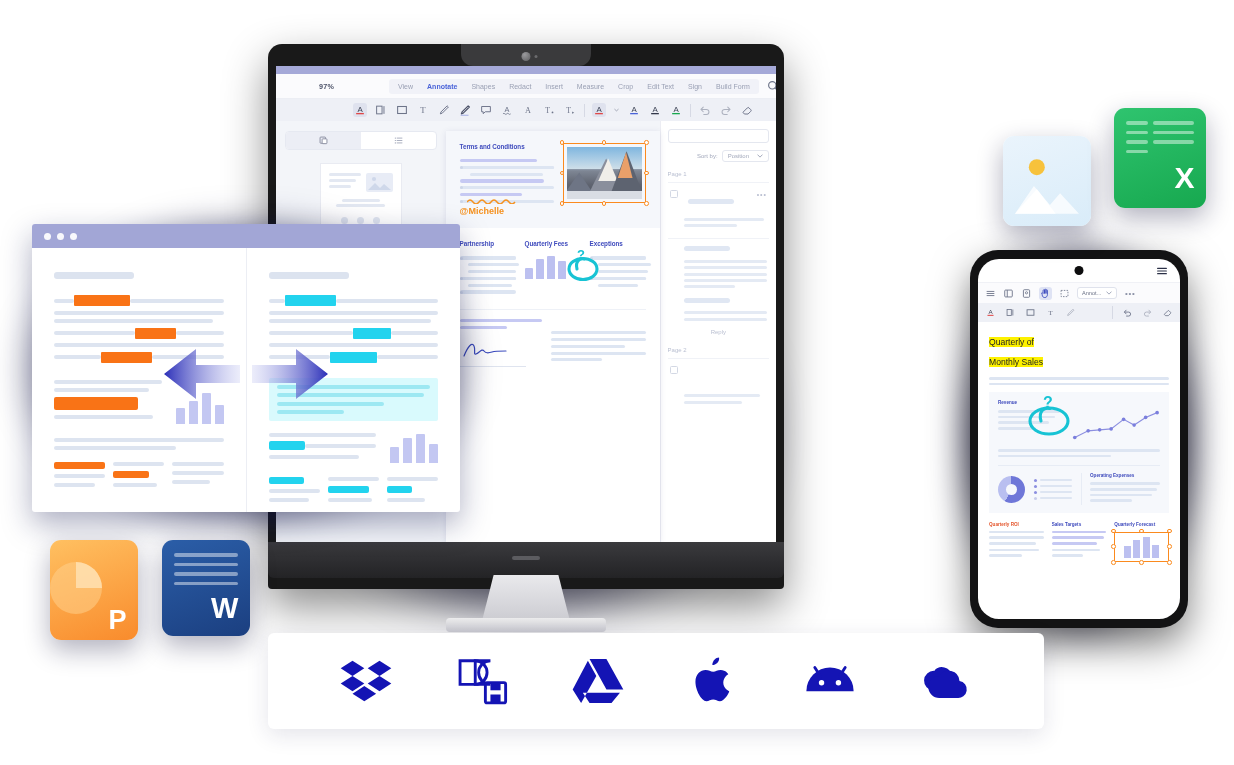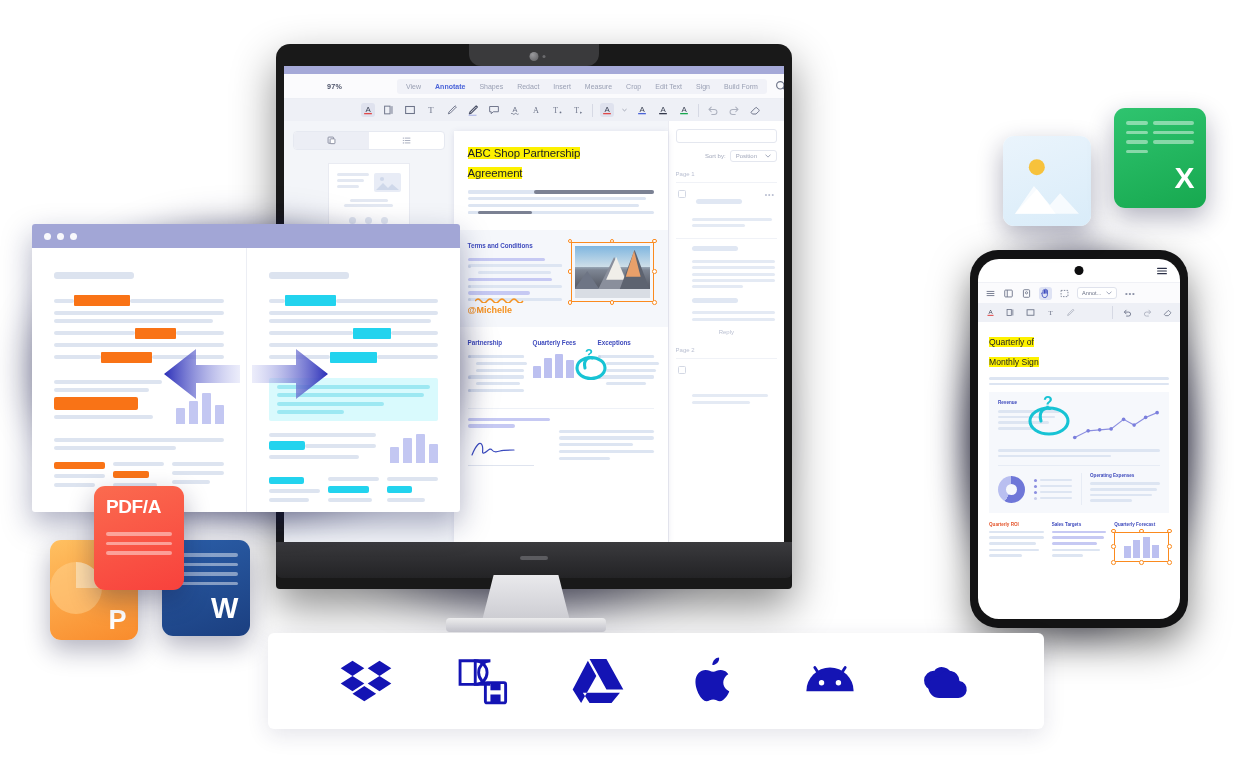--- a/index.html
+++ b/index.html
@@ -14,21 +14,21 @@
   
   .glow {
     position:absolute; border-radius:30px;
     background: radial-gradient(ellipse at center, rgba(25,30,160,.85) 0%, rgba(10,10,60,.75) 45%, rgba(0,0,0,.0) 72%);
     filter: blur(18px);
   }
 
   
   .monitor { position:absolute; left:268px; top:44px; width:516px; height:580px; }
   .mon-body{
-    position:absolute; left:8px; top:0; width:516px; height:545px;
+    position:absolute; left:0; top:0; width:516px; height:545px;
     background:#191919; border-radius:14px 14px 4px 4px;
     box-shadow: 0 18px 44px rgba(0,0,0,.45);
   }
   .mon-notch{
     position:absolute; left:50%; transform:translateX(-50%); top:0;
     width:130px; height:22px; background:#3a3a3c;
     border-radius:0 0 12px 12px;
   }
   .mon-notch .cam{ position:absolute; left:50%; transform:translateX(-50%); top:8px; width:9px;height:9px;border-radius:50%;
      background: radial-gradient(circle at 35% 30%, #9a9a9d, #5d5d60); }
@@ -443,37 +443,20 @@
                   <i></i>
                   <i></i>
                 </div>
             </div>
             <div class="pagenum">3</div>
           </div>
 
           <div class="docpane">
             <div class="docpage">
 
-              <div class="dsec">
-                <div><span class="hl">ABC Shop Partnership</span></div>
-                <div style="margin-top:2px"><span class="hl">Agreement</span></div>
-                <div class="lines">
-                  <div class="ln row">
-                      <i style="flex:0 0 64px" class="ln"></i>
-                      <i class="ln dark" style="flex:1"></i>
-                    </div>
-                  <div class="ln" style="width:96%"></div>
-                  <div class="ln" style="width:92%"></div>
-                  <div class="ln row">
-                      <i class="ln" style="flex:0 0 8px"></i>
-                      <i class="ln dark" style="flex:0 0 54px"></i>
-                      <i class="ln" style="flex:0 0 48px"></i>
-                    </div>
-                </div>
-              </div>
 
               <div class="dsec alt">
                 <div class="cols">
                   <div style="flex:1">
                     <div class="stitle">Terms and Conditions</div>
                     <div class="lines">
                       <div class="ln pp" style="width:82%"></div>
                       <div class="ln row">
                           <span class="dot"></span>
                           <i class="ln" style="flex:1"></i>
@@ -899,21 +882,21 @@
             </div>
           <div class="ic" style="width:11px;height:11px">
             <svg viewBox="0 0 16 16">
                 <path d="M3.4 10.6l5-5a1.3 1.3 0 011.9 0l2 2a1.3 1.3 0 010 1.9l-3.1 3.1H5z" fill="none" stroke="currentColor" stroke-width="1.2" stroke-linejoin="round"></path>
               </svg>
             </div>
         </div>
 
         <div class="ph-doc">
           <div><span class="ph-hl">Quarterly of</span></div>
-          <div style="margin-top:2px"><span class="ph-hl">Monthly Sign</span></div>
+          <div style="margin-top:2px"><span class="ph-hl">Monthly Sales</span></div>
           <div style="margin-top:8px">
             <div class="ph-ln" style="width:100%"></div>
               <div class="ph-ln" style="width:100%"></div>
           </div>
 
           <div class="ph-card">
             <div class="ph-st">Revenue</div>
             <div style="display:flex;gap:9px;margin-top:5px">
               <div style="flex:0 0 62px">
                 <div class="ph-ln" style="width:100%"></div>
@@ -1058,26 +1041,20 @@
       <path d="M26 22v26h26a26 26 0 00-26-26z" fill="#ffe2b5" opacity=".8"></path>
     </svg>
     <div class="bt" style="position:absolute;right:12px;bottom:6px;font-size:27px;line-height:1">P</div>
   </div>
   <div class="badge b-word">
     <div class="bl" style="margin-top:2px"></div>
       <div class="bl"></div>
       <div class="bl"></div>
       <div class="bl"></div>
     <div class="bt" style="font-size:29px;text-align:right;margin-top:9px;line-height:1">W</div>
-  </div>
-  <div class="badge b-pdfa">
-    <div class="bt" style="font-size:19px;line-height:1">PDF/A</div>
-    <div class="bl" style="margin-top:16px"></div>
-      <div class="bl"></div>
-      <div class="bl"></div>
   </div>
 
   <div class="platbar">
     <div class="plat">
       <svg viewBox="0 0 64 64">
           <path d="M16 8L2 17l14 9 14-9zM48 8L34 17l14 9 14-9zM2 35l14 9 14-9-14-9zM48 26l-14 9 14 9 14-9zM16 47l14 9 14-9-14-9z"></path>
         </svg>
     </div>
     <div class="plat">
       <svg viewBox="0 0 64 64">

